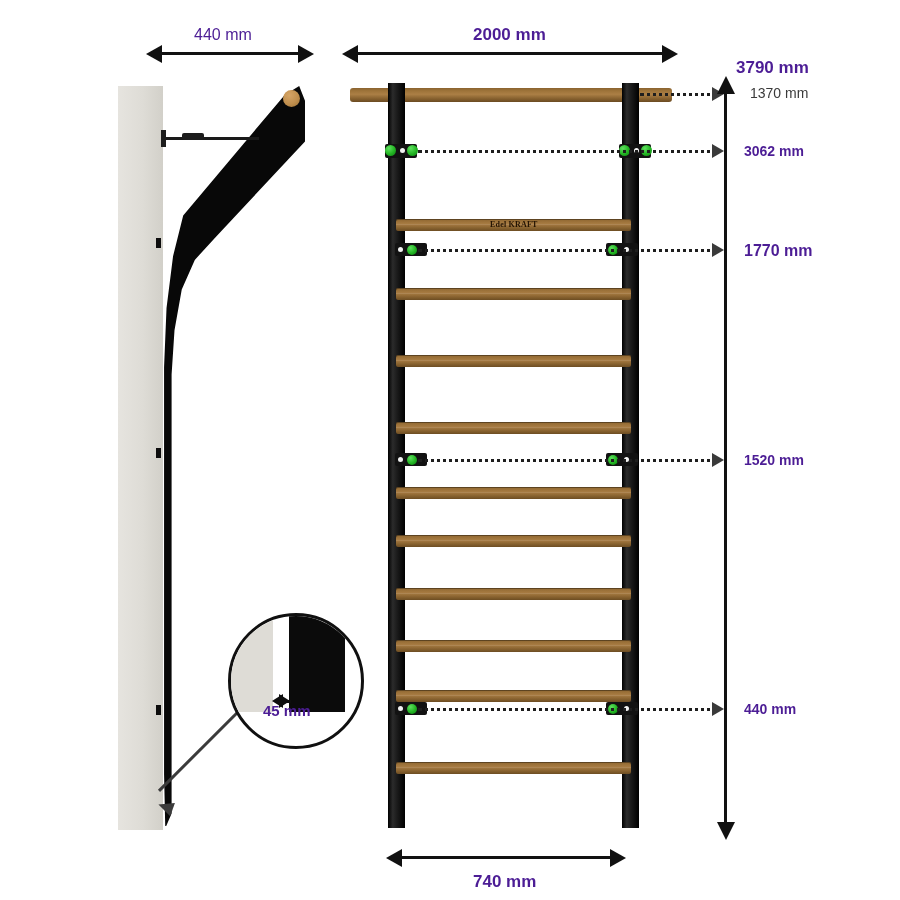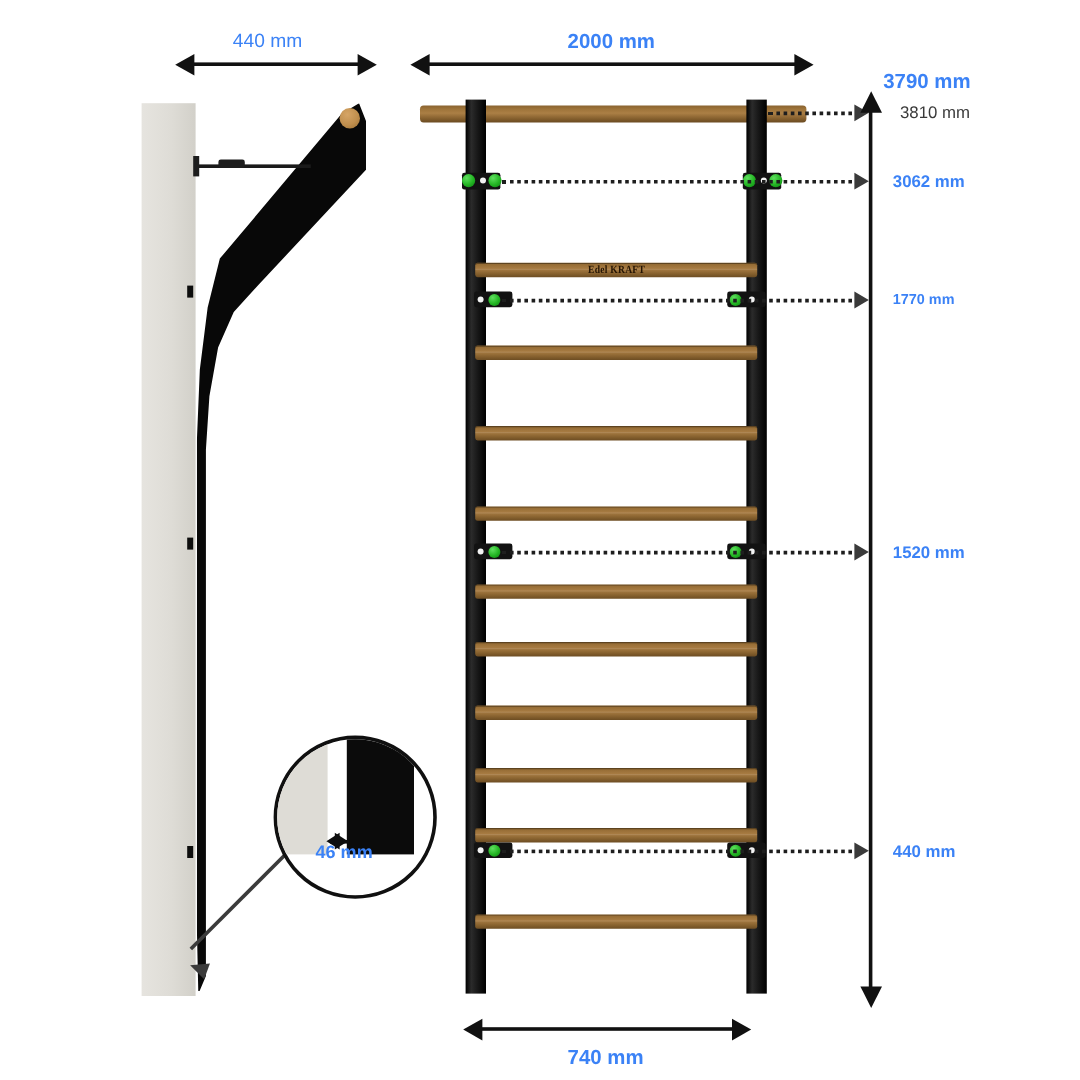--- a/index.html
+++ b/index.html
@@ -1,19 +1,19 @@
 <!DOCTYPE html>
 <html><head>
 <meta charset="utf-8">
 <style>
   html,body{margin:0;padding:0;background:#ffffff;}
   body{width:900px;height:900px;font-family:"Liberation Sans",sans-serif;overflow:hidden;}
   #stage{position:relative;width:900px;height:900px;background:#ffffff;}
 
-  .lbl{position:absolute;color:#3b82f6;white-space:nowrap;}
+  .lbl{position:absolute;color:#4c1d95;white-space:nowrap;}
   .lbl.b{font-weight:bold;}
 
   
   .hline{position:absolute;height:3px;background:#111;}
   .vline{position:absolute;width:3px;background:#111;}
 
   .arrL,.arrR{position:absolute;width:0;height:0;border-top:9px solid transparent;border-bottom:9px solid transparent;}
   .arrL{border-right:16px solid #111;}
   .arrR{border-left:16px solid #111;}
   .arrU,.arrD{position:absolute;width:0;height:0;border-left:9px solid transparent;border-right:9px solid transparent;}
@@ -107,21 +107,21 @@
   <div class="leader" style="left:252px;top:700px;width:130px;transform:rotate(135deg);"></div>
   <div class="leaderHead" style="left:158px;top:800px;transform:rotate(20deg);"></div>
 
   <div class="bubble" style="left:228px;top:613px;width:130px;height:130px;">
     <div class="bubbleWall" style="left:-4px;top:-4px;width:46px;height:100px;"></div>
     <div class="bubbleBlk" style="left:58px;top:-4px;width:56px;height:100px;"></div>
     <div class="miniArrL" style="left:41px;top:78px;"></div>
     <div class="miniLine" style="left:44px;top:83.5px;width:16px;"></div>
     <div class="miniArrR" style="left:48px;top:78px;"></div>
   </div>
-  <div class="lbl b" style="left:263px;top:702px;font-size:15px;">46 mm</div>
+  <div class="lbl b" style="left:263px;top:702px;font-size:15px;">45 mm</div>
 
   <div class="toprail" style="left:350px;top:88px;width:322px;height:14px;"></div>
 
   <div class="postL" style="left:388px;top:83px;width:17px;height:745px;"></div>
   <div class="postR" style="left:622px;top:83px;width:17px;height:745px;"></div>
 
   <div class="rung" style="left:396px;top:219px;width:235px;height:12px;"></div>
   <div class="logo" style="left:490px;top:220px;">Edel KRAFT</div>
 
   <div class="rung" style="left:396px;top:288px;width:235px;height:12px;"></div>
@@ -178,23 +178,23 @@
   <div class="tickArrR" style="left:712px;top:144px;"></div>
   <div class="tickArrR" style="left:712px;top:243px;"></div>
   <div class="tickArrR" style="left:712px;top:453px;"></div>
   <div class="tickArrR" style="left:712px;top:702px;"></div>
 
   <div class="lbl b" style="left:736px;top:58px;font-size:17px;">3790 mm</div>
   <div class="vline" style="left:724px;top:90px;height:740px;"></div>
   <div class="arrU" style="left:716.5px;top:76px;"></div>
   <div class="arrD" style="left:716.5px;top:822px;"></div>
 
-  <div class="lbl" style="left:750px;top:85px;font-size:14px;color:#3a3a3a;">3810 mm</div>
+  <div class="lbl" style="left:750px;top:85px;font-size:14px;color:#3a3a3a;">1370 mm</div>
   <div class="lbl b" style="left:744px;top:143px;font-size:14px;">3062 mm</div>
-  <div class="lbl b" style="left:744px;top:242px;font-size:12px;">1770 mm</div>
+  <div class="lbl b" style="left:744px;top:242px;font-size:16px;">1770 mm</div>
   <div class="lbl b" style="left:744px;top:452px;font-size:14px;">1520 mm</div>
   <div class="lbl b" style="left:744px;top:701px;font-size:14px;">440 mm</div>
 
   <div class="hline" style="left:396px;top:856px;width:222px;"></div>
   <div class="arrL" style="left:386px;top:848.5px;"></div>
   <div class="arrR" style="left:610px;top:848.5px;"></div>
   <div class="lbl b" style="left:473px;top:872px;font-size:17px;">740 mm</div>
 
 </div>
 

